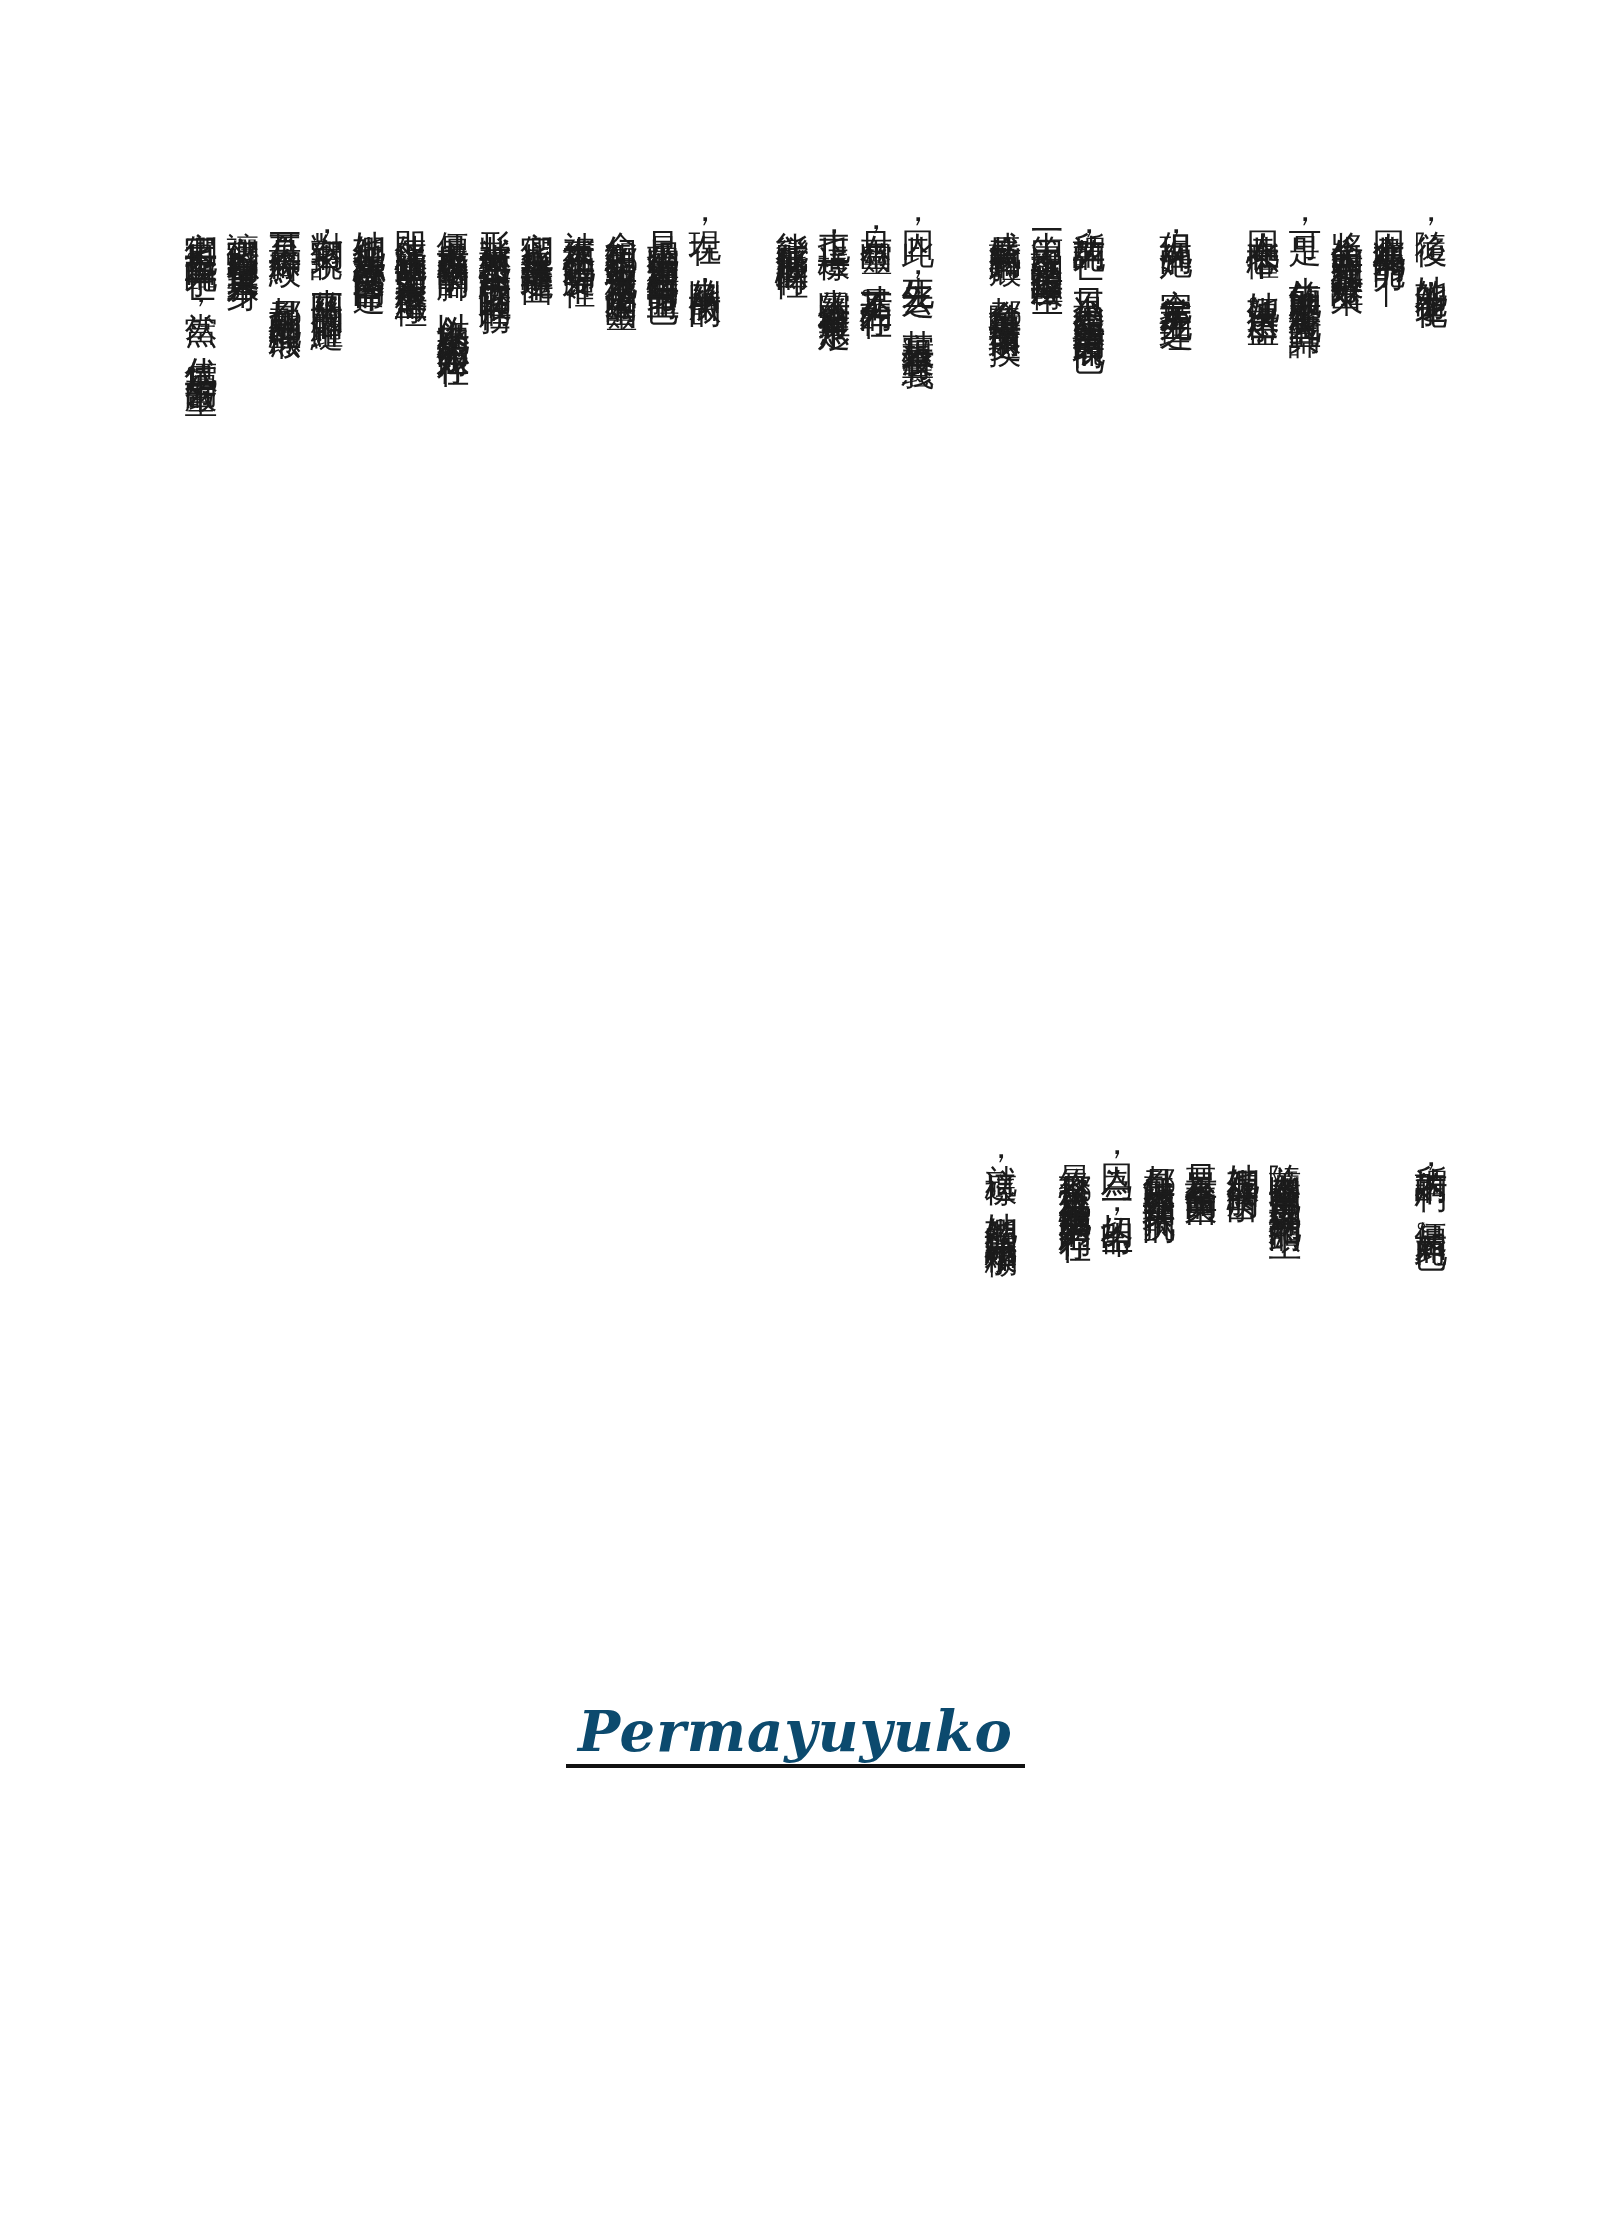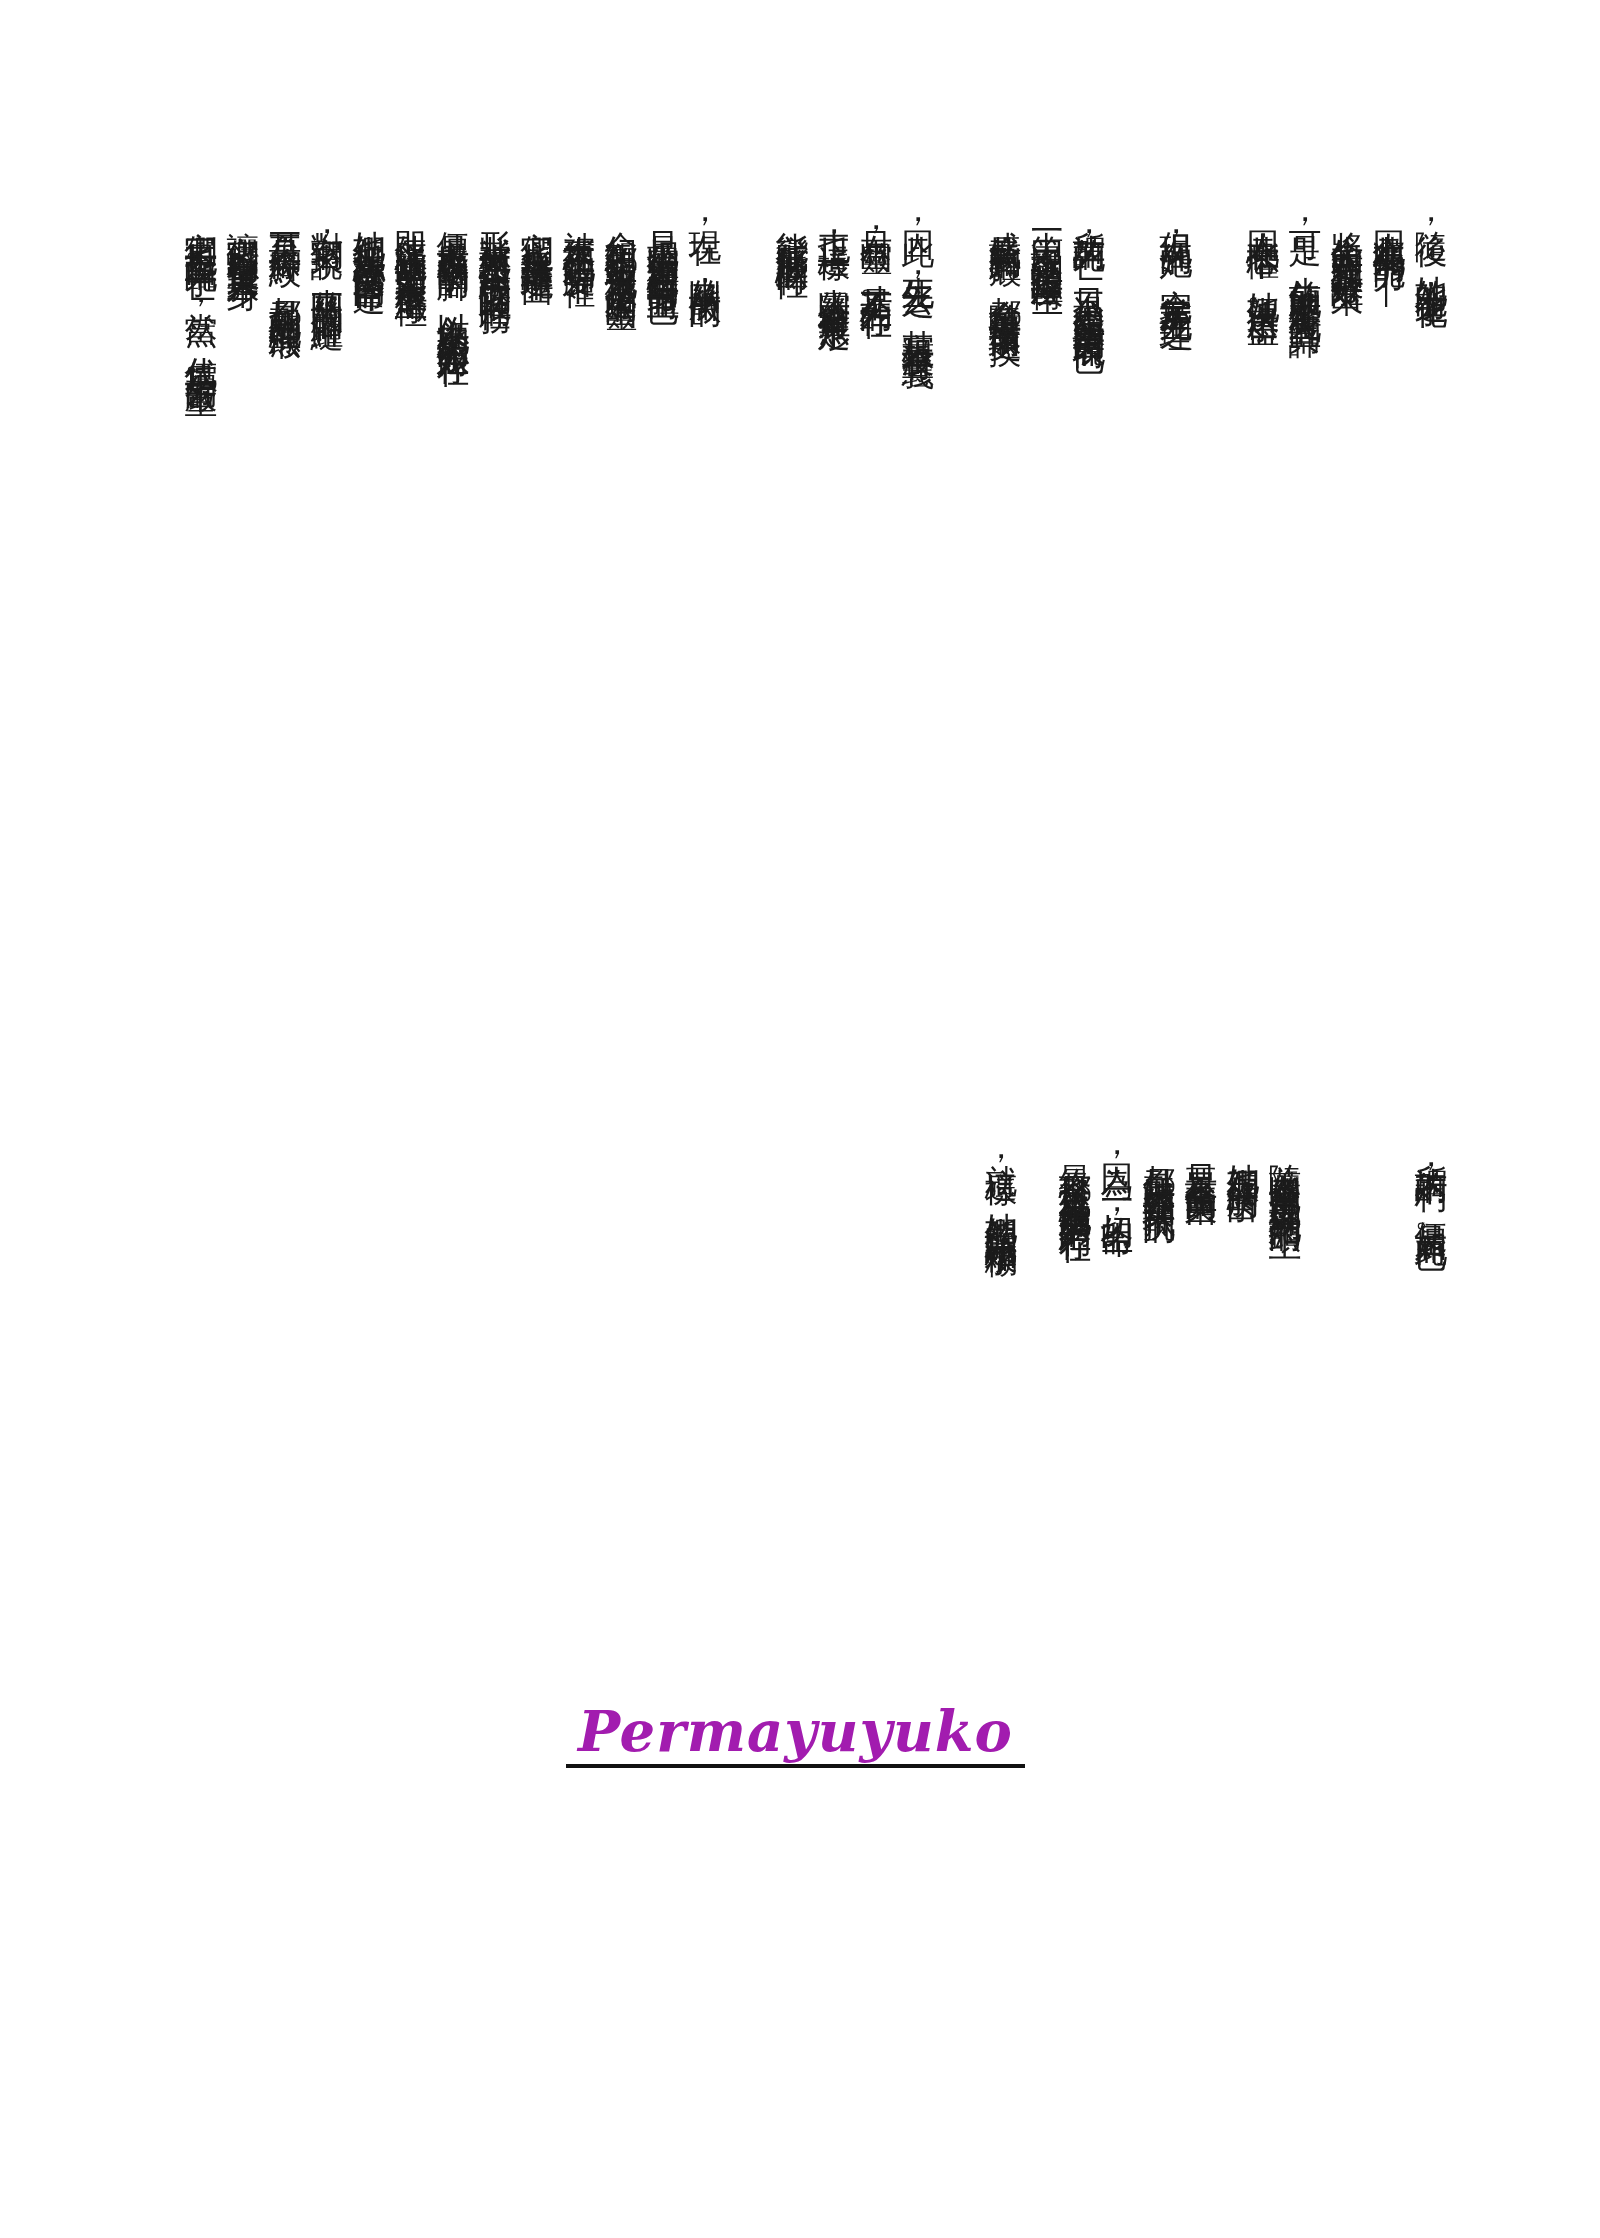--- a/index.html
+++ b/index.html
@@ -46,21 +46,21 @@
   .bottom-block .group:nth-child(2) {
     margin-block-start: 104px;
   }
   .bottom-block .group:nth-child(3) {
     margin-block-start: 32px;
   }
   .signature {
     position: absolute;
     top: 1700px;
     left: 566px;
-    color: #a21caf;
+    color: #0c4a6e;
     font-family: "DejaVu Serif", serif;
     font-style: italic;
     font-weight: bold;
     font-size: 56px;
     line-height: 62px;
     letter-spacing: 1px;
     border-bottom: 4px solid #111111;
     padding: 0 12px 2px 12px;
   }
 </style>

